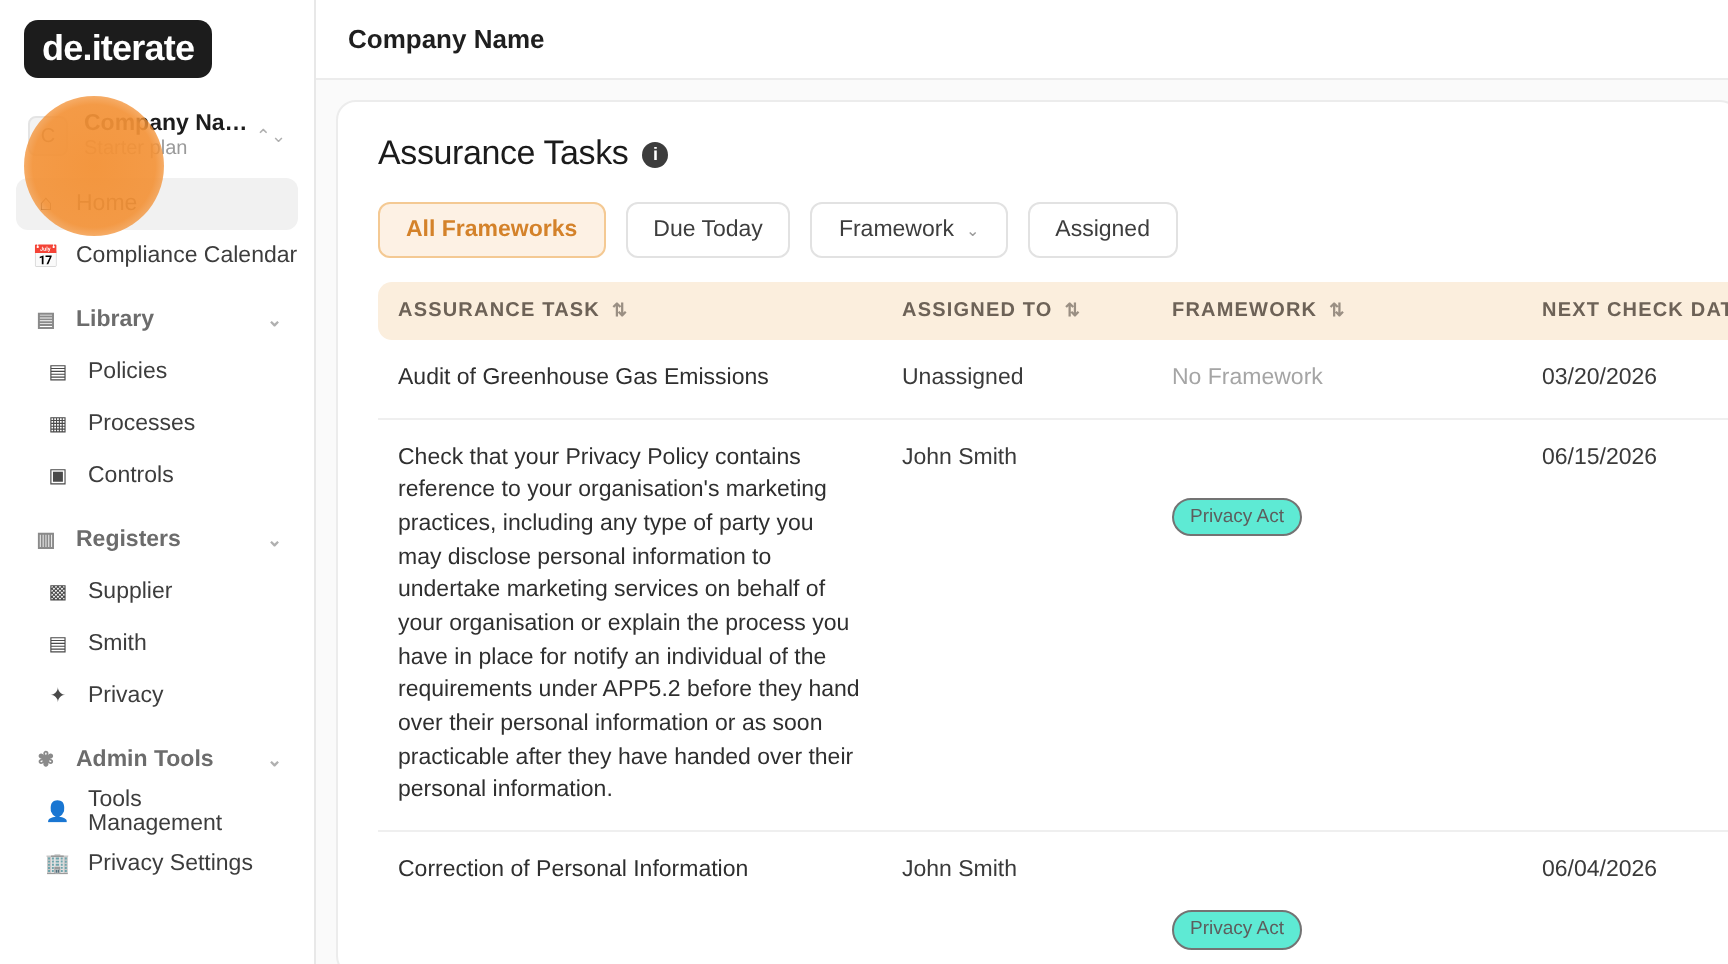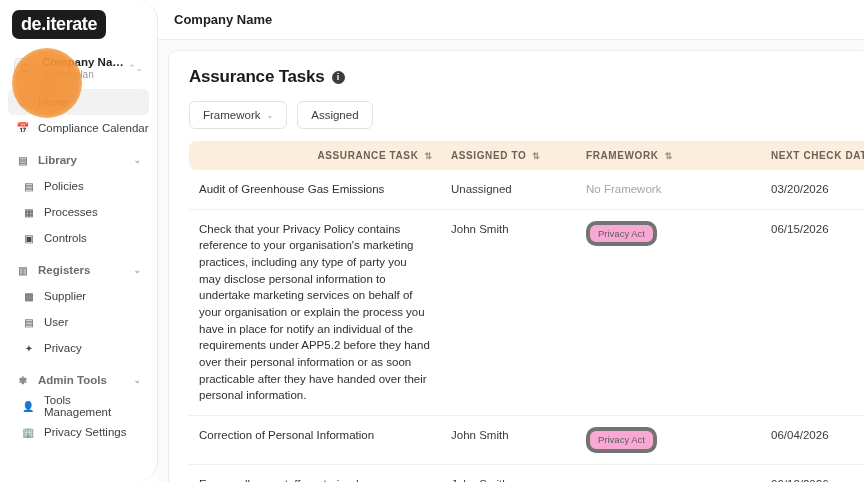--- a/index.html
+++ b/index.html
@@ -16,21 +16,20 @@
 
   
   .sidebar {
     width: 158px;
     height: 482px;
     background: #ffffff;
     border-right: 1px solid #e8e8e8;
     flex: 0 0 158px;
     position: relative;
     overflow: hidden;
-    border-radius: 21px;
   }
   .logo-wrap {
     padding: 10px 12px 8px 12px;
   }
   .logo {
     display: inline-block;
     background: #1c1c1c;
     color: #ffffff;
     border-radius: 7px;
     padding: 5px 9px 6px 9px;
@@ -139,21 +138,21 @@
     top: 50px;
     right: -6px;
     bottom: -6px;
     background: #ffffff;
     border: 1px solid #ececec;
     border-radius: 10px;
     overflow: hidden;
   }
   .page-head { padding: 16px 20px 0 20px; }
   .page-title-row { display: flex; align-items: center; gap: 7px; }
-  .page-title { font-size: 17px; font-weight: bold; color: #1b1b1b; letter-spacing: -0.2px; }
+  .page-title { font-size: 17px; font-weight: normal; color: #1b1b1b; letter-spacing: -0.2px; }
   .info-dot {
     width: 13px; height: 13px; border-radius: 50%;
     background: #3c3c3c; color: #fff;
     font-size: 9px; font-weight: bold;
     display: flex; align-items: center; justify-content: center;
     line-height: 1;
   }
   .page-sub { margin-top: 6px; font-size: 11.5px; color: #6f6f6f; }
 
   .toolbar {
@@ -212,34 +211,35 @@
   .sort-ic { color: #9a8f83; font-size: 9px; margin-left: 6px; letter-spacing: -1px; }
   tbody td {
     padding: 11px 10px;
     font-size: 11.5px;
     color: #3a3a3a;
     border-bottom: 1px solid #efefef;
     vertical-align: top;
     line-height: 1.45;
   }
   tbody tr td:first-child { color: #2f2f2f; }
-  .col-task { width: 252px; text-align: right; }
+  .col-task { width: 252px; }
   .col-assigned { width: 135px; }
   .col-framework { width: 185px; }
   .col-next { width: 160px; }
   .muted { color: #a5a5a5; }
   .chip {
     display: inline-block;
-    background: #f9a8d4;
-    border: 4px solid #737373;
+    background: #5eead4;
+    border: 1px solid #737373;
     border-radius: 10px;
     padding: 2px 8px;
     font-size: 9.5px;
     color: #5d5d5d;
     white-space: nowrap;
+    margin-top: 28px;
   }
 </style>
 </head>
 <body>
 
 <div id="app">
 
   <div class="sidebar">
     <div class="logo-wrap">
       <div class="logo"><span>de</span><span class="dot">.</span><span class="light">iterate</span></div>
@@ -286,21 +286,21 @@
         <span class="ic">▥</span>
         <span>Registers</span>
         <span class="caret">⌄</span>
       </div>
       <div class="nav-sub">
         <span class="ic">▩</span>
         <span>Supplier</span>
       </div>
       <div class="nav-sub">
         <span class="ic">▤</span>
-        <span>User</span>
+        <span>Smith</span>
       </div>
       <div class="nav-sub">
         <span class="ic">✦</span>
         <span>Privacy</span>
       </div>
 
       <div class="nav-section">
         <span class="ic">✾</span>
         <span>Admin Tools</span>
         <span class="caret">⌄</span>
@@ -325,20 +325,26 @@
 
     <div class="content-card">
       <div class="page-head">
         <div class="page-title-row">
           <div class="page-title">Assurance Tasks</div>
           <div class="info-dot">i</div>
         </div>
       </div>
 
       <div class="toolbar">
+        <div class="filter-btn primary">
+          <span>All Frameworks</span>
+        </div>
+        <div class="filter-btn">
+          <span>Due Today</span>
+        </div>
         <div class="filter-btn">
           <span>Framework</span>
           <span class="caret">⌄</span>
         </div>
         <div class="filter-btn">
           <span>Assigned</span>
         </div>
       </div>
 
       <div class="table-wrap">

